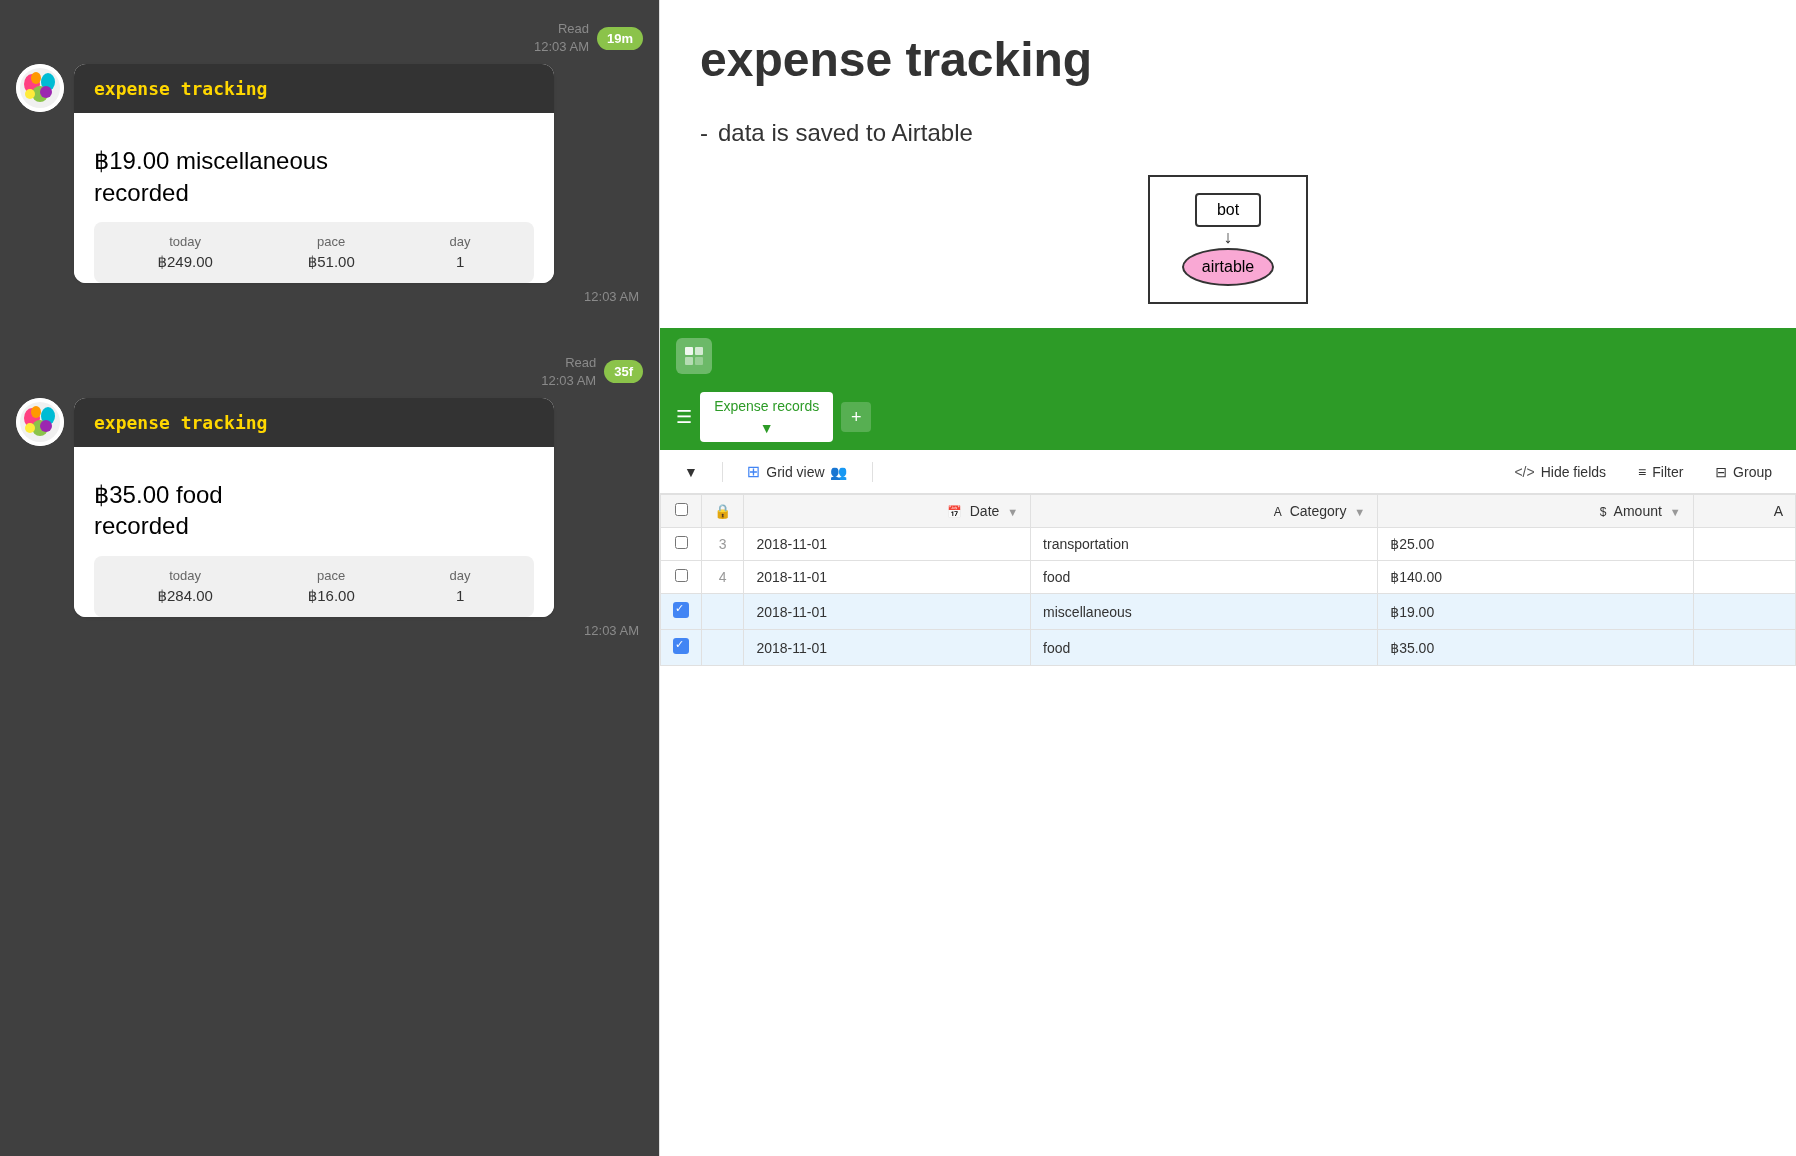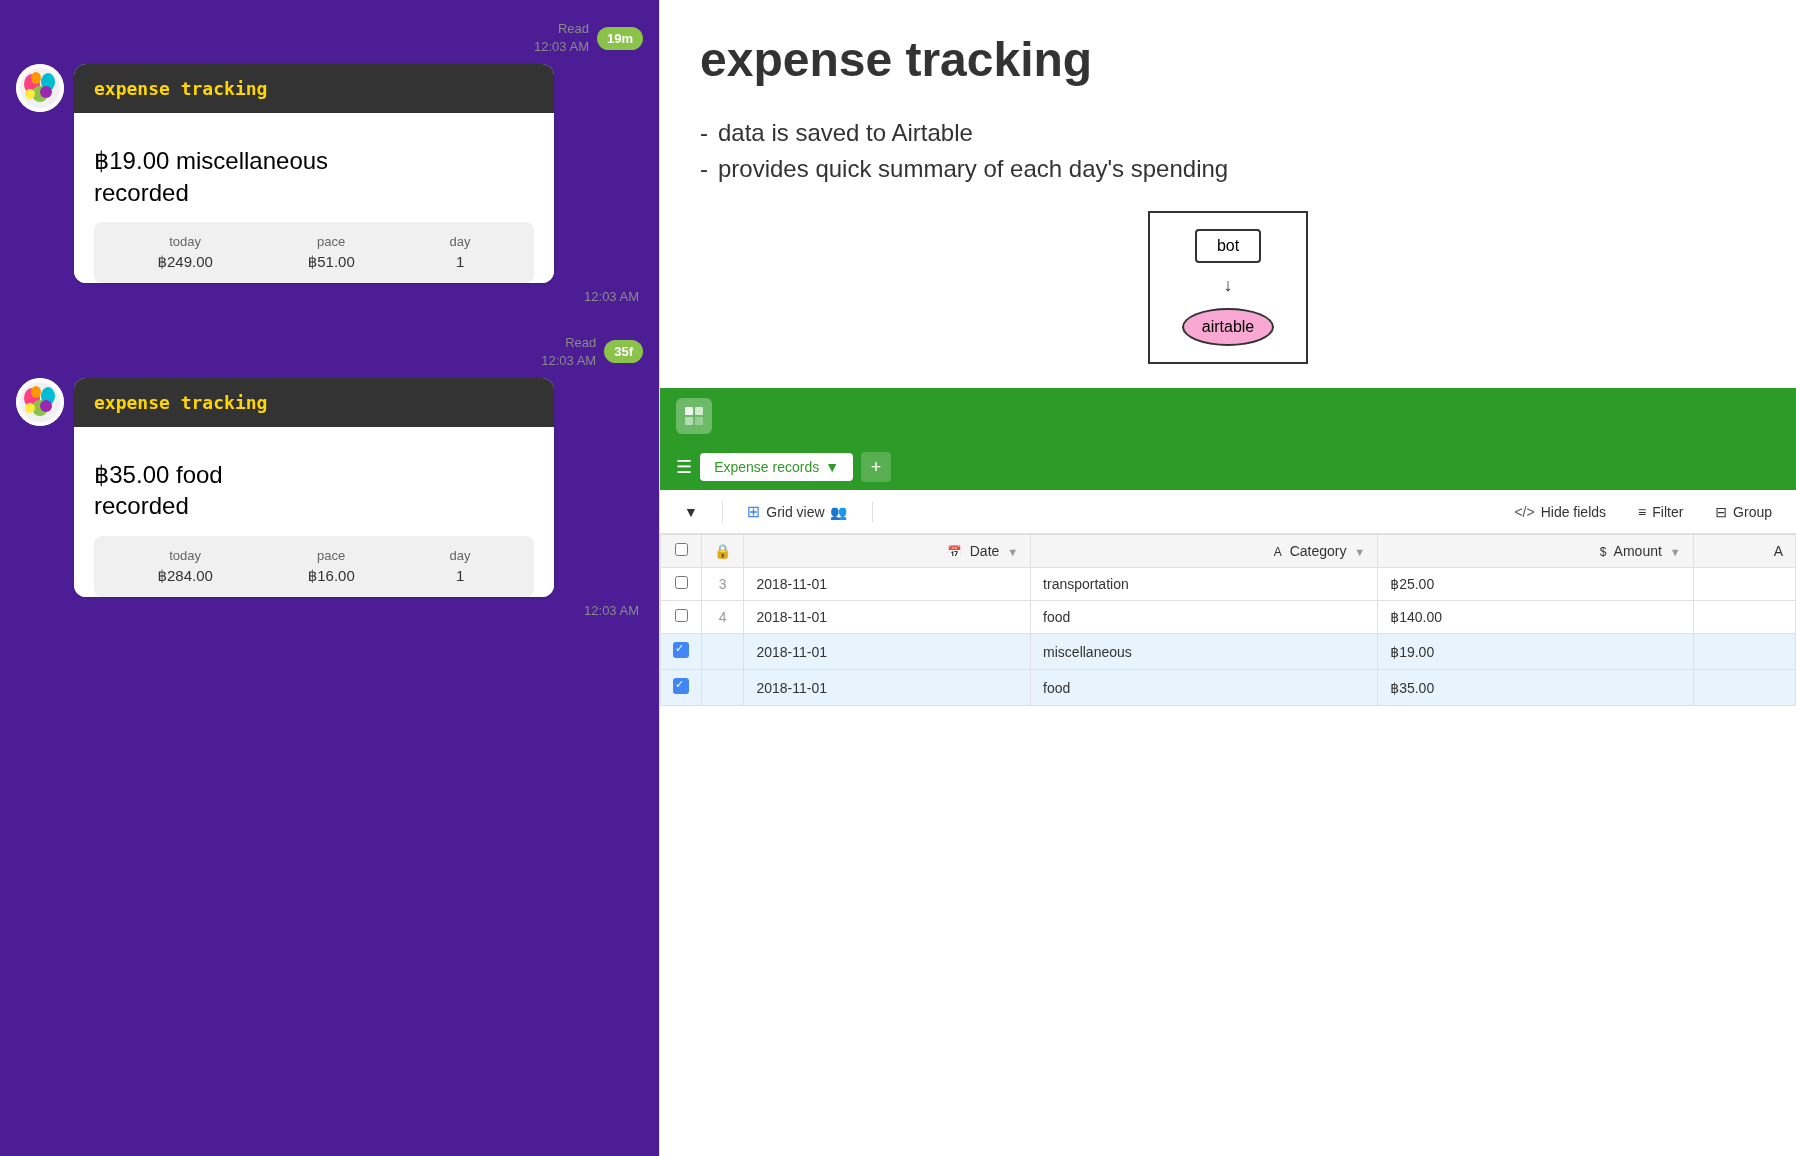--- a/index.html
+++ b/index.html
@@ -8,26 +8,27 @@
       background: #fff;
       display: flex;
       width: 1796px;
       height: 1156px;
       overflow: hidden;
     }
 
     
     .chat-panel {
       width: 660px;
-      background: #4c1d95;
+      background: #404040;
       display: flex;
       flex-direction: column;
       padding: 20px 16px;
       border-right: 1px solid #e0e0e0;
       overflow: hidden;
+      gap: 20px;
     }
 
     .read-receipt {
       display: flex;
       justify-content: flex-end;
       align-items: center;
       gap: 8px;
       margin-bottom: 8px;
     }
 
@@ -188,21 +189,21 @@
       margin-top: 8px;
     }
 
     .diagram-box {
       border: 2px solid #333;
       width: 160px;
       padding: 16px;
       display: flex;
       flex-direction: column;
       align-items: center;
-      gap: 12px;
+      gap: 0;
       background: #fff;
     }
 
     .diagram-node-rect {
       border: 2px solid #333;
       border-radius: 4px;
       padding: 6px 20px;
       font-size: 16px;
       background: #fff;
     }
@@ -266,20 +267,21 @@
       font-size: 14px;
       cursor: pointer;
       display: flex;
       align-items: center;
       gap: 6px;
     }
 
     .toolbar-btn.active {
       background: #fff;
       color: #2D9B27;
+      flex-direction: column;
     }
 
     .toolbar-icon {
       color: #fff;
       font-size: 18px;
       cursor: pointer;
     }
 
     .plus-btn {
       background: rgba(255,255,255,0.2);
@@ -522,23 +524,20 @@
 
 </div>
 
 <div class="right-panel">
 
   <div class="desc-section">
     <h1 class="desc-title">expense tracking</h1>
     <ul class="desc-list">
       <li>
         <span>data is saved to Airtable</span>
-      </li>
-      <li>
-        <span>provides quick summary of each day's spending</span>
       </li>
     </ul>
 
     <div class="diagram-container">
       <div class="diagram-box">
         <div class="diagram-node-rect">bot</div>
         <div class="diagram-arrow">
           <span>↓</span>
         </div>
         <div class="diagram-node-ellipse">airtable</div>

